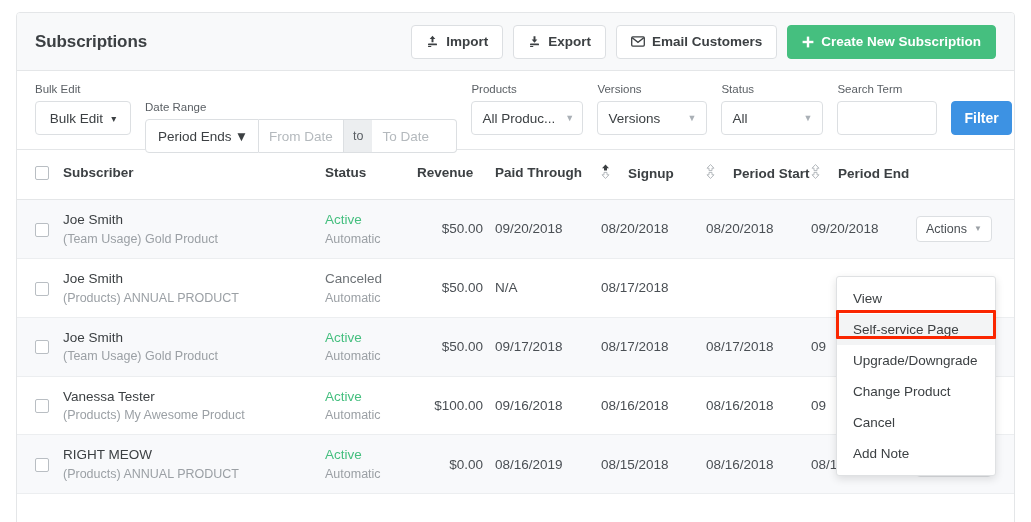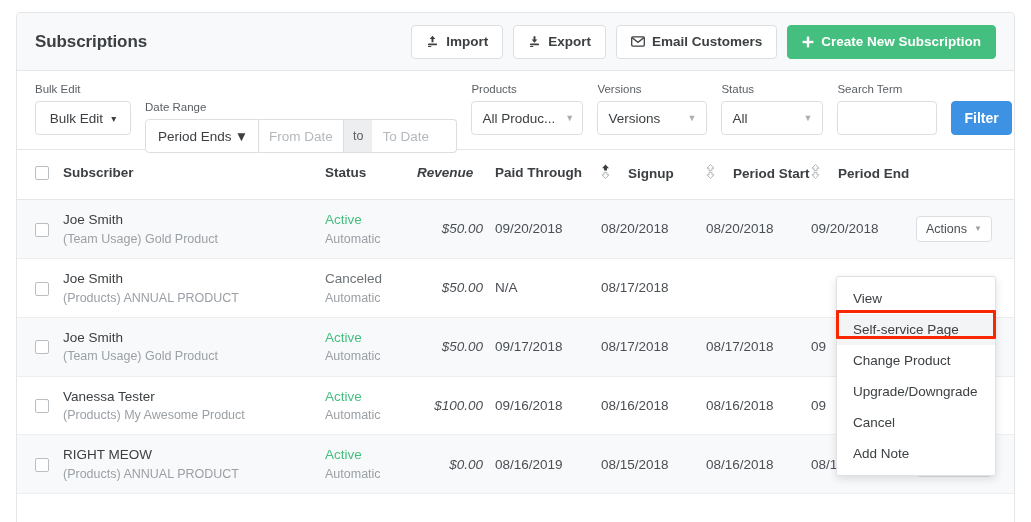--- a/index.html
+++ b/index.html
@@ -197,21 +197,21 @@
     vertical-align: middle;
     border-bottom: 1px solid #eceef0;
     line-height: 1.3;
   }
   tr.zebra td { background: #f8f9fb; }
   tr.plain td { background: #ffffff; }
 
   .col-cb     { width: 40px; padding-left: 18px !important; }
   .col-sub    { width: 262px; }
   .col-status { width: 92px; }
-  .col-rev    { width: 78px; text-align: right; font-style: italic; }
+  .col-rev    { width: 78px; text-align: right; }
   .col-paid   { width: 106px; }
   .col-signup { width: 105px; }
   .col-pstart { width: 105px; }
   .col-pend   { width: 105px; }
   .col-act    { width: 106px; }
 
   td.col-rev { text-align: right; padding-right: 10px; }
 
   .cb {
     width: 14px; height: 14px;
@@ -556,21 +556,21 @@
         </tr>
 
       </tbody>
     </table>
 
   </div>
 
   <div class="dropdown">
     <div class="dd-item">View</div>
     <div class="dd-item hovered">Self-service Page</div>
+    <div class="dd-item">Upgrade/Downgrade</div>
     <div class="dd-item">Change Product</div>
-    <div class="dd-item">Upgrade/Downgrade</div>
     <div class="dd-item">Cancel</div>
     <div class="dd-item">Add Note</div>
   </div>
 
   <div class="highlight-box"></div>
 
 </div>
 
 </body></html>

